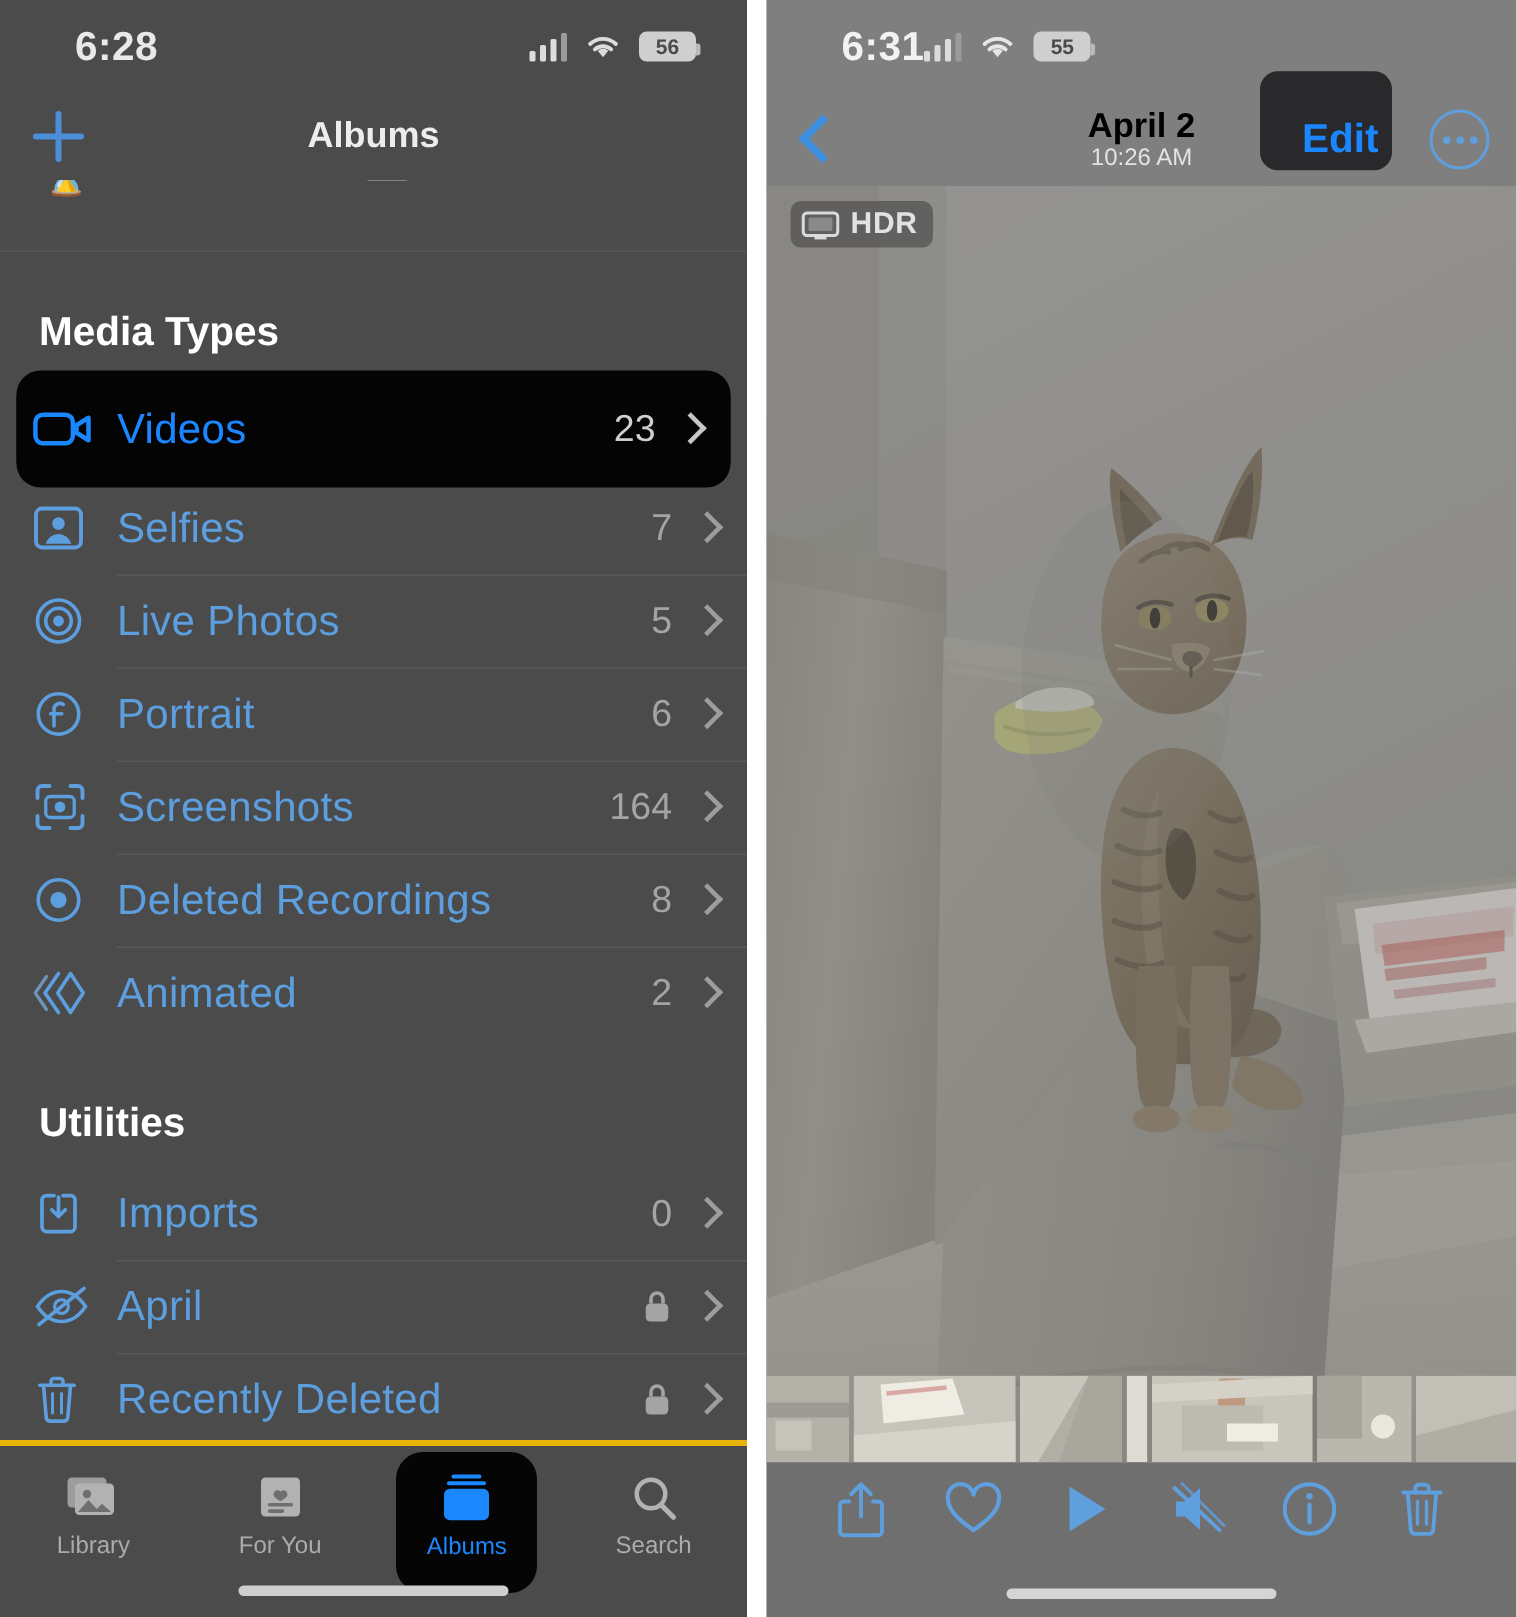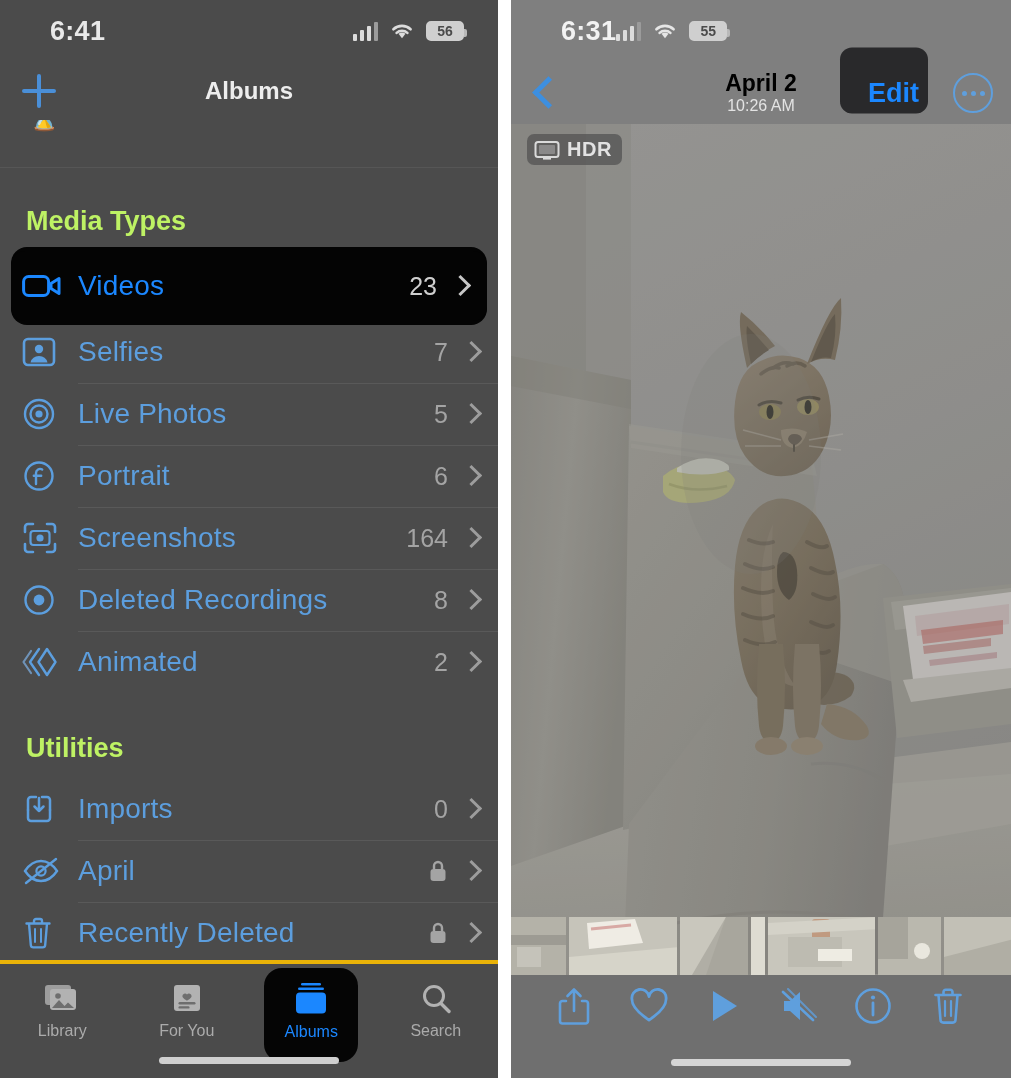--- a/index.html
+++ b/index.html
@@ -59,21 +59,21 @@
   .list-scroll { position:relative; }
   .cut-row {
     height:48px; position:relative;
     border-bottom:1px solid #565656;
     overflow:hidden;
   }
   .cut-row .ghost-l { position:absolute; left:28px; top:-18px; color:#b5b5b5; font-size:26px; }
   .cut-row .ghost-r { position:absolute; left:245px; top:-18px; color:#b5b5b5; font-size:26px; }
 
   .section-head {
-    color:#bef264; font-size:27px; font-weight:700;
+    color:#ffffff; font-size:27px; font-weight:700;
     padding:38px 0 14px 26px;
   }
   .utilities-head { padding-top:40px; }
 
   .row {
     position:relative; height:62px;
     display:flex; align-items:center;
     padding-left:22px; padding-right:22px;
   }
   .row + .row:before {
@@ -198,21 +198,21 @@
   }
 </style>
 </head>
 <body>
 
 <div class="stage">
 
   <div class="phone-left">
 
     <div class="statusbar">
-      <div class="sb-time">6:41</div>
+      <div class="sb-time">6:28</div>
       <div class="sb-right">
         <div class="bars">
             <i></i>
             <i></i>
             <i></i>
             <i></i>
           </div>
         <svg width="26" height="20" viewBox="0 0 26 20">
           <path d="M13 17.2 L9.5 12.8 a5.6 5.6 0 0 1 7 0 Z" fill="#dcdcdc"></path>
           <path d="M4.4 8.3 a12.6 12.6 0 0 1 17.2 0" stroke="#dcdcdc" stroke-width="2.6" fill="none" stroke-linecap="round"></path>

